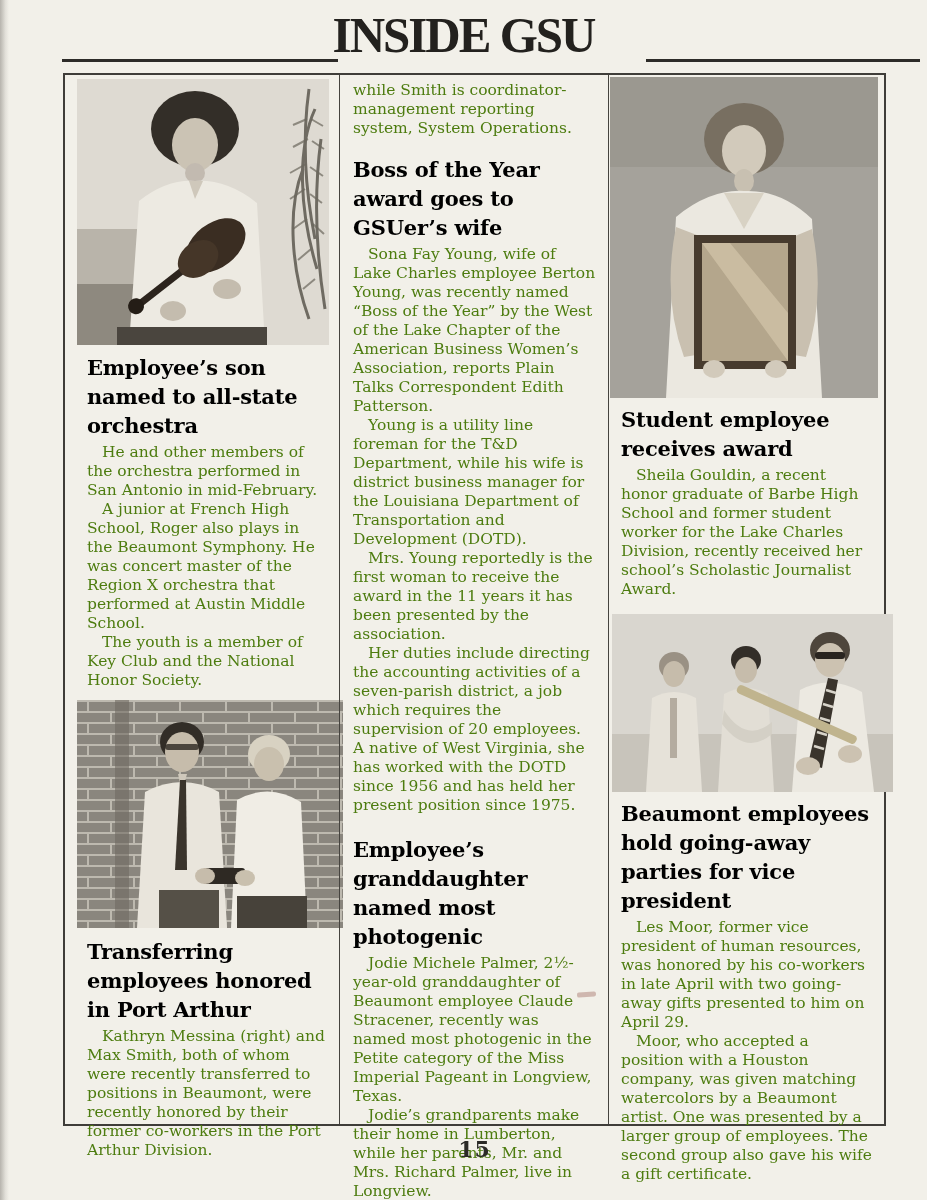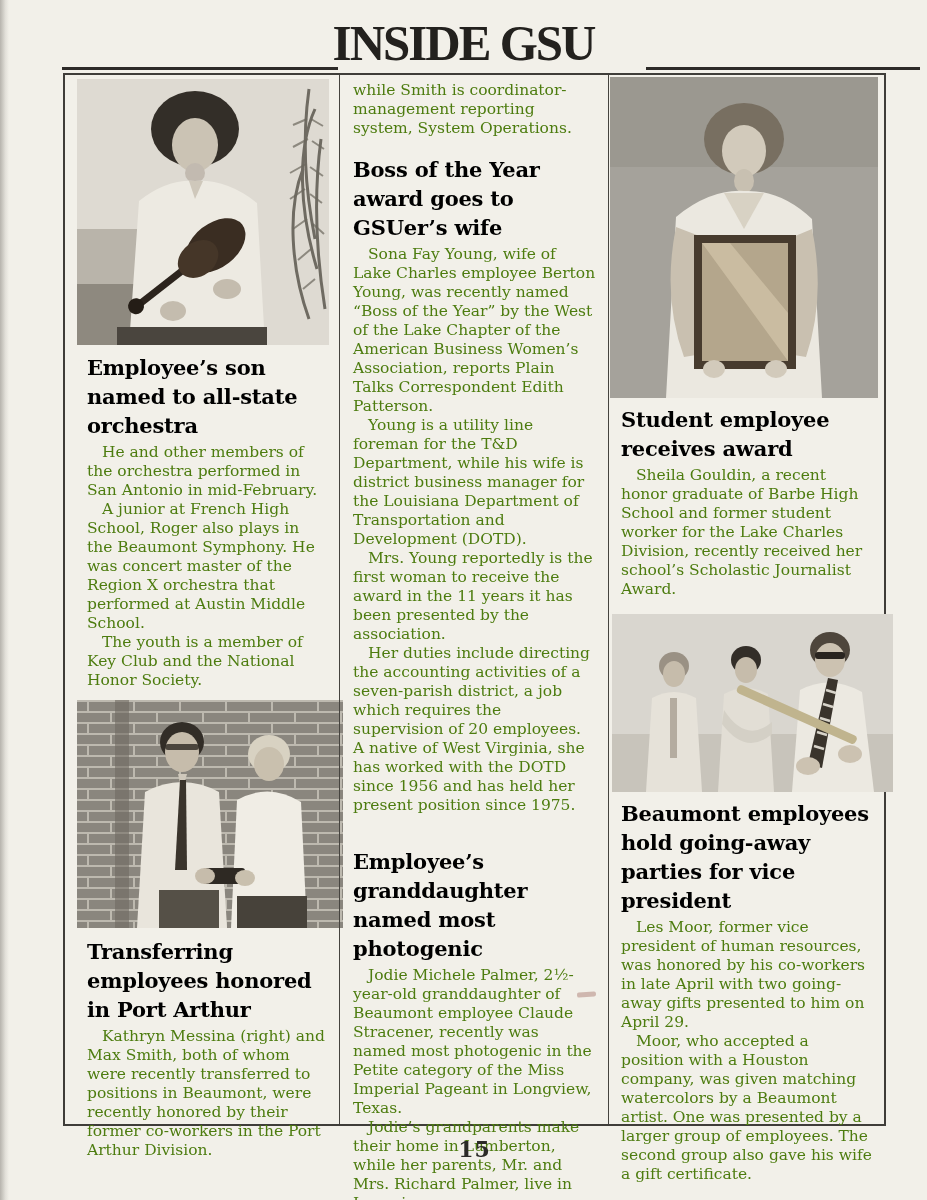--- a/index.html
+++ b/index.html
@@ -8,21 +8,21 @@
     position:relative; width:927px; height:1200px;
     background:#f2f0e9; overflow:hidden;
     font-family:"DejaVu Serif","Liberation Serif",serif;
     color:#262523;
   }
   .scan-edge {
     position:absolute; left:0; top:0; width:9px; height:1200px;
     background:linear-gradient(to right, rgba(110,106,100,.45), rgba(110,106,100,.12) 60%, rgba(110,106,100,0));
   }
   
-  .masthead { position:absolute; left:0; top:12px; width:927px; height:72px; }
+  .masthead { position:absolute; left:0; top:4px; width:927px; height:72px; }
   .mast-title {
     position:absolute; left:0; right:0; top:2px; text-align:center;
     font-family:"Liberation Serif","DejaVu Serif",serif;
     font-weight:bold; font-size:49px; letter-spacing:-2px; color:#23211e;
     transform:scaleY(1.04);
   }
   .mast-rule { position:absolute; top:55px; height:3px; background:#2d2b28; }
   .mast-rule-left  { left:62px;  width:276px; }
   .mast-rule-right { left:646px; width:274px; }
   
@@ -36,21 +36,21 @@
   .col-right  { width:275.5px; }
   article { padding:0 13px 0 13px; }
   .col-right article { padding:0 10px 0 12px; }
   h2 {
     font-size:21px; line-height:29px; font-weight:bold;
     letter-spacing:-0.2px; color:#000000; margin:0 0 3px 0;
   }
   p { font-size:15.5px; line-height:19px; text-indent:15px; color:#4d7c0f; }
   p.no-indent { text-indent:0; }
   .h-boss { margin-top:17px; }
-  .h-photogenic { margin-top:32px; }
+  .h-photogenic { margin-top:20px; }
   
   .photo { position:relative; overflow:hidden; background:#c9c6bf; box-shadow:0 0 0 1px rgba(60,58,54,.35) inset; }
   .photo svg { display:block; width:100%; height:100%; }
   .photo-violin   { width:252px; height:266px; margin:4px 0 8px 3px; }
   .photo-transfer { width:266px; height:228px; margin:10px 0 9px 3px; }
   .photo-plaque   { width:268px; height:321px; margin:2px 0 7px 1px; }
   .photo-party    { width:281px; height:178px; margin:15px -9px 7px 3px; }
   
   .smudge {
     position:absolute; left:237px; top:917px; width:19px; height:5px;

